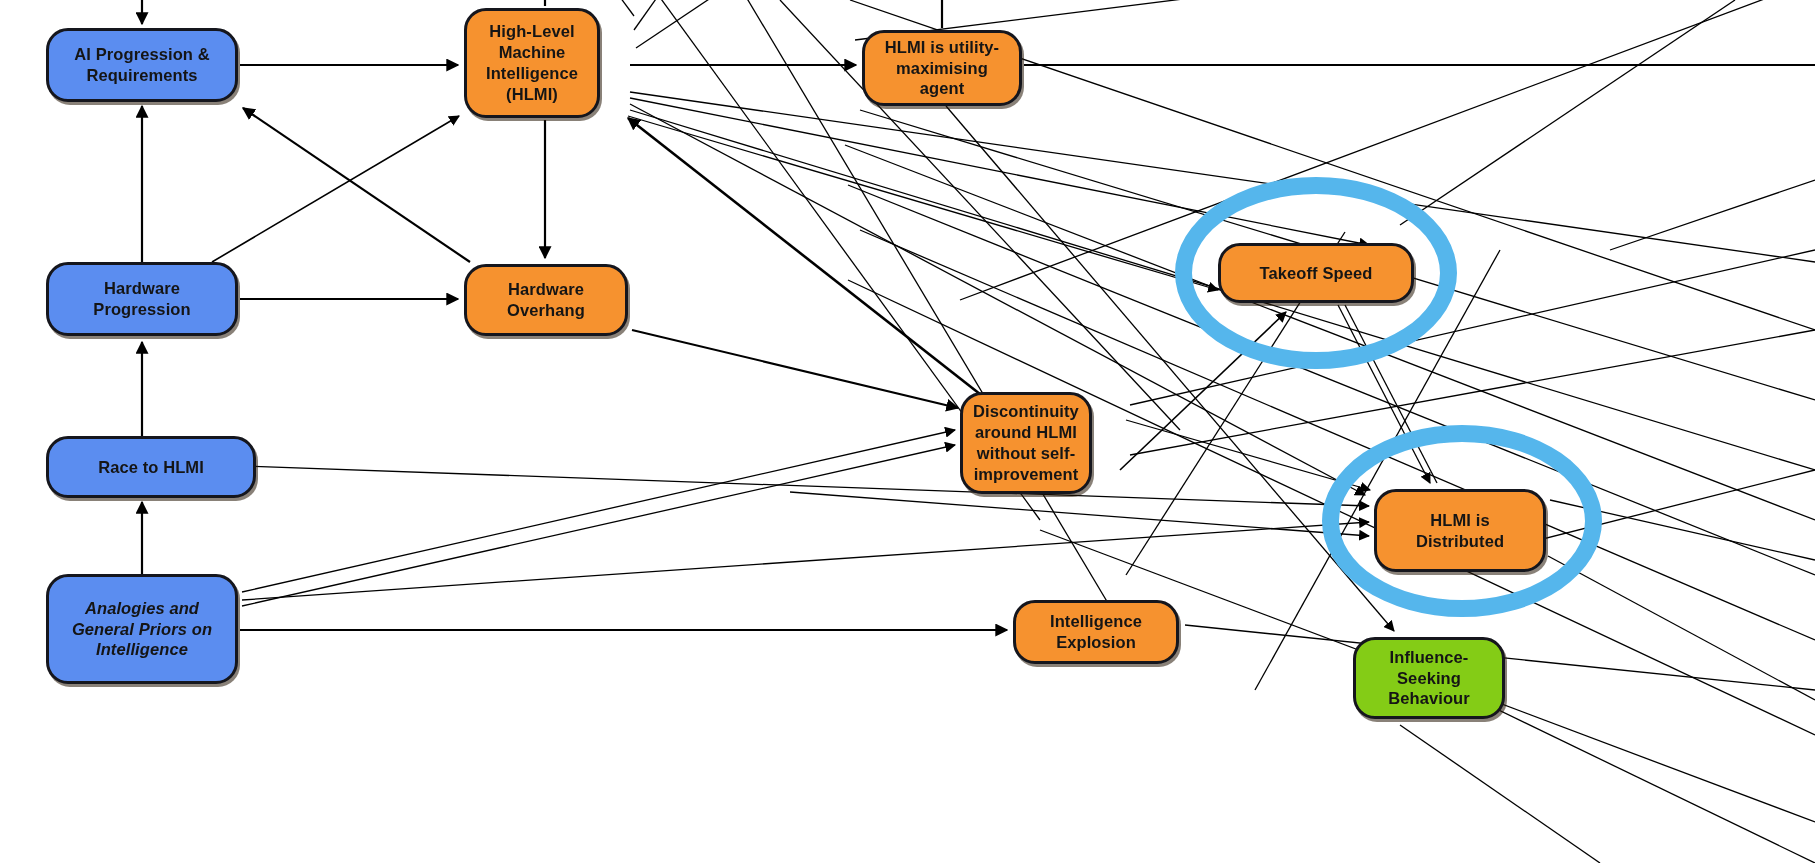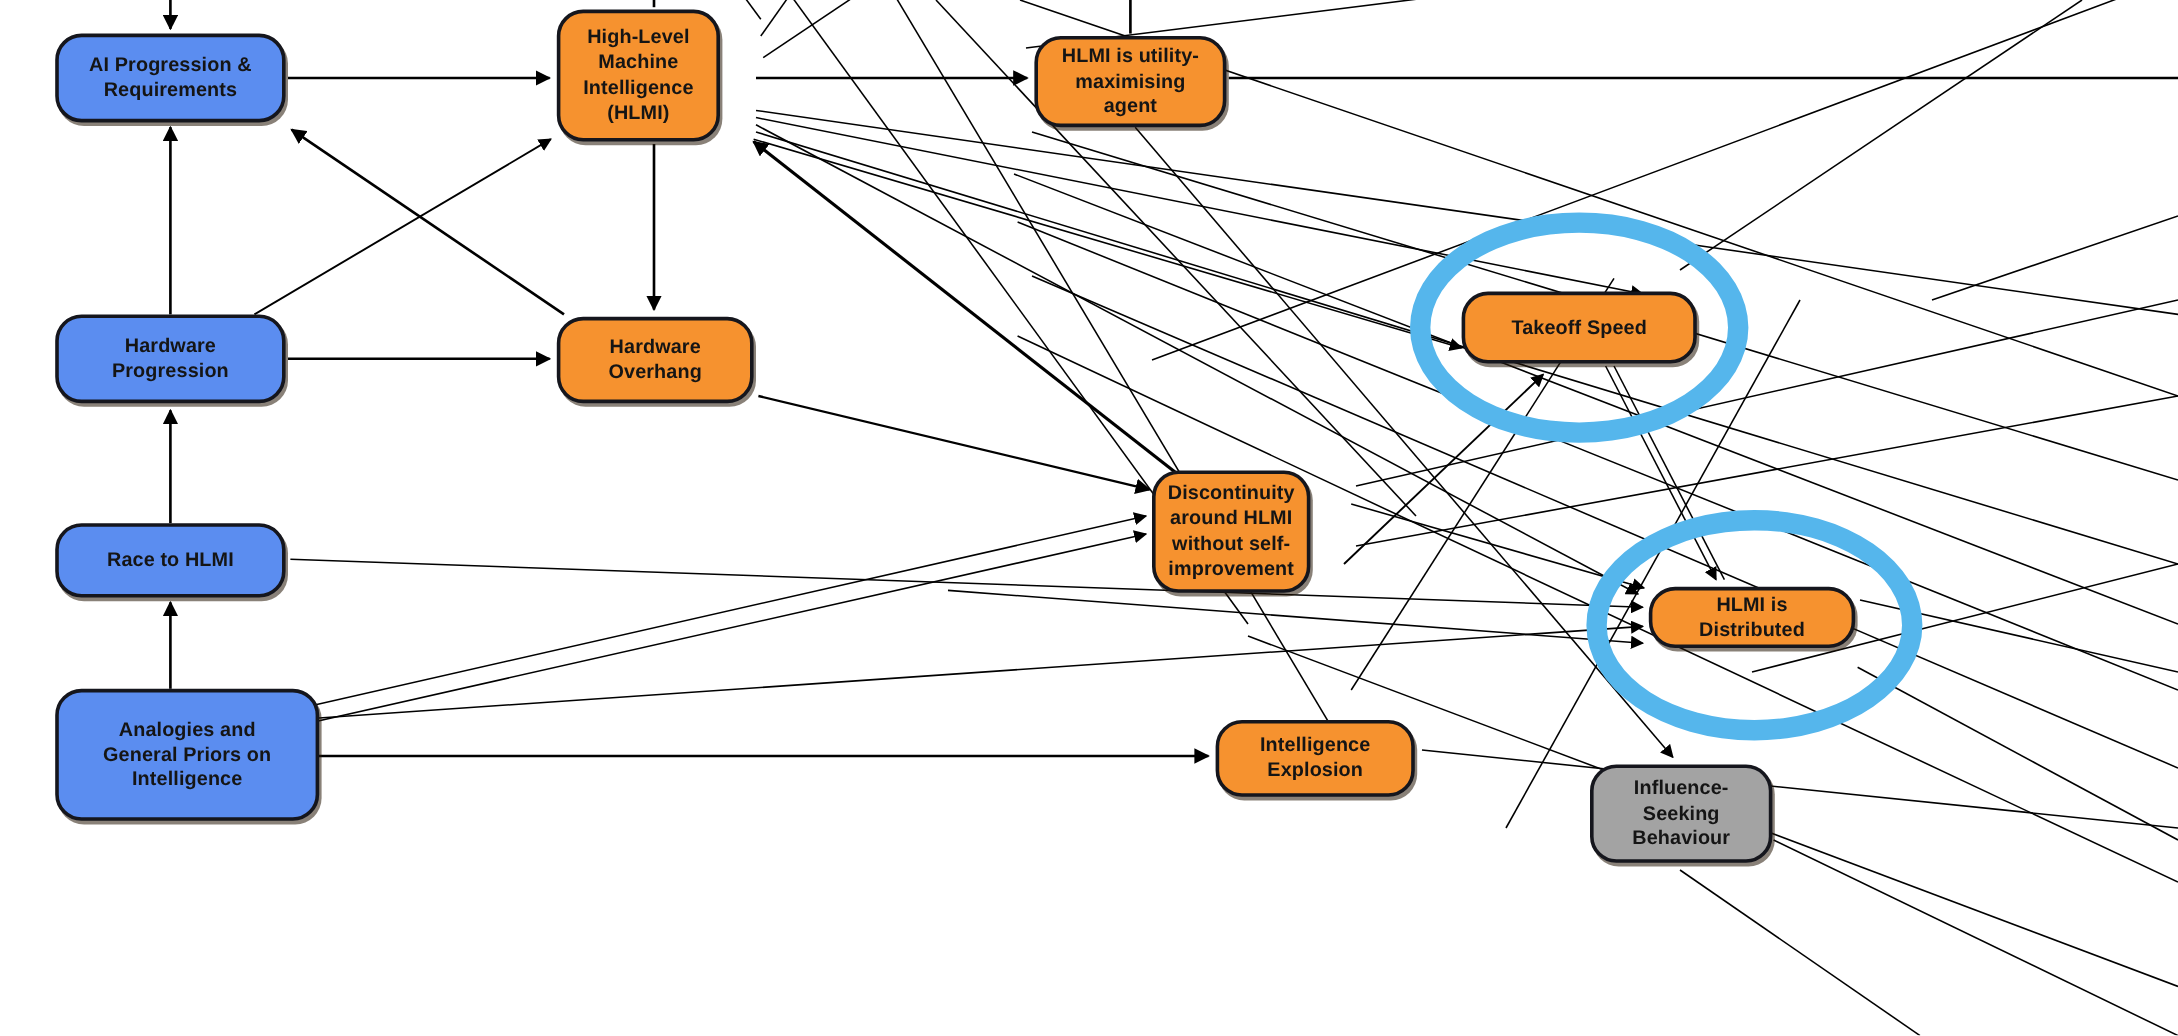--- a/index.html
+++ b/index.html
@@ -43,21 +43,21 @@
     font-weight: 600;
     line-height: 1.26;
     letter-spacing: 0.1px;
     padding: 2px 6px;
     box-shadow: 2px 3px 0 rgba(40,25,10,0.55);
     -webkit-font-smoothing: antialiased;
   }
   .node span { display: block; width: 100%; }
   .node.blue   { background: #5b8df0; justify-content: center; }
   .node.orange { background: #f6922f; }
-  .node.yellow { background: #a3a3a3; }
+  .node.yellow { background: #84cc16; margin-left: 28px; }
 
   .halo {
     position: absolute;
     border-radius: 50%;
     border: 17px solid #55b6ec;
     box-sizing: border-box;
     background: transparent;
   }
 </style>
 </head>
@@ -164,25 +164,25 @@
   <div id="nodes-layer">
 
     <div class="node blue" style="left:46px; top:28px; width:192px; height:74px;">
       <span>AI Progression &amp;<br>Requirements</span>
     </div>
 
     <div class="node blue" style="left:46px; top:262px; width:192px; height:74px;">
       <span>Hardware<br>Progression</span>
     </div>
 
-    <div class="node blue" style="left:46px; top:436px; width:192px; height:62px;">
+    <div class="node blue" style="left:46px; top:436px; width:210px; height:62px;">
       <span>Race to HLMI</span>
     </div>
 
-    <div class="node blue" style="left:46px; top:574px; width:220px; height:110px;">
+    <div class="node blue" style="left:46px; top:574px; width:192px; height:110px;font-style:italic;">
       <span>Analogies and<br>General Priors on<br>Intelligence</span>
     </div>
 
     <div class="node orange" style="left:464px; top:8px; width:136px; height:110px;">
       <span>High-Level<br>Machine<br>Intelligence<br>(HLMI)</span>
     </div>
 
     <div class="node orange" style="left:464px; top:264px; width:164px; height:72px;">
       <span>Hardware<br>Overhang</span>
     </div>
@@ -196,21 +196,21 @@
     </div>
 
     <div class="node orange" style="left:1013px; top:600px; width:166px; height:64px;">
       <span>Intelligence<br>Explosion</span>
     </div>
 
     <div class="node orange" style="left:1218px; top:243px; width:196px; height:60px;">
       <span>Takeoff Speed</span>
     </div>
 
-    <div class="node orange" style="left:1374px; top:489px; width:172px; height:51px;">
+    <div class="node orange" style="left:1374px; top:489px; width:172px; height:83px;">
       <span>HLMI is<br>Distributed</span>
     </div>
 
     <div class="node yellow" style="left:1325px; top:637px; width:152px; height:82px;">
       <span>Influence-<br>Seeking<br>Behaviour</span>
     </div>
 
   </div>
 </div>
 

